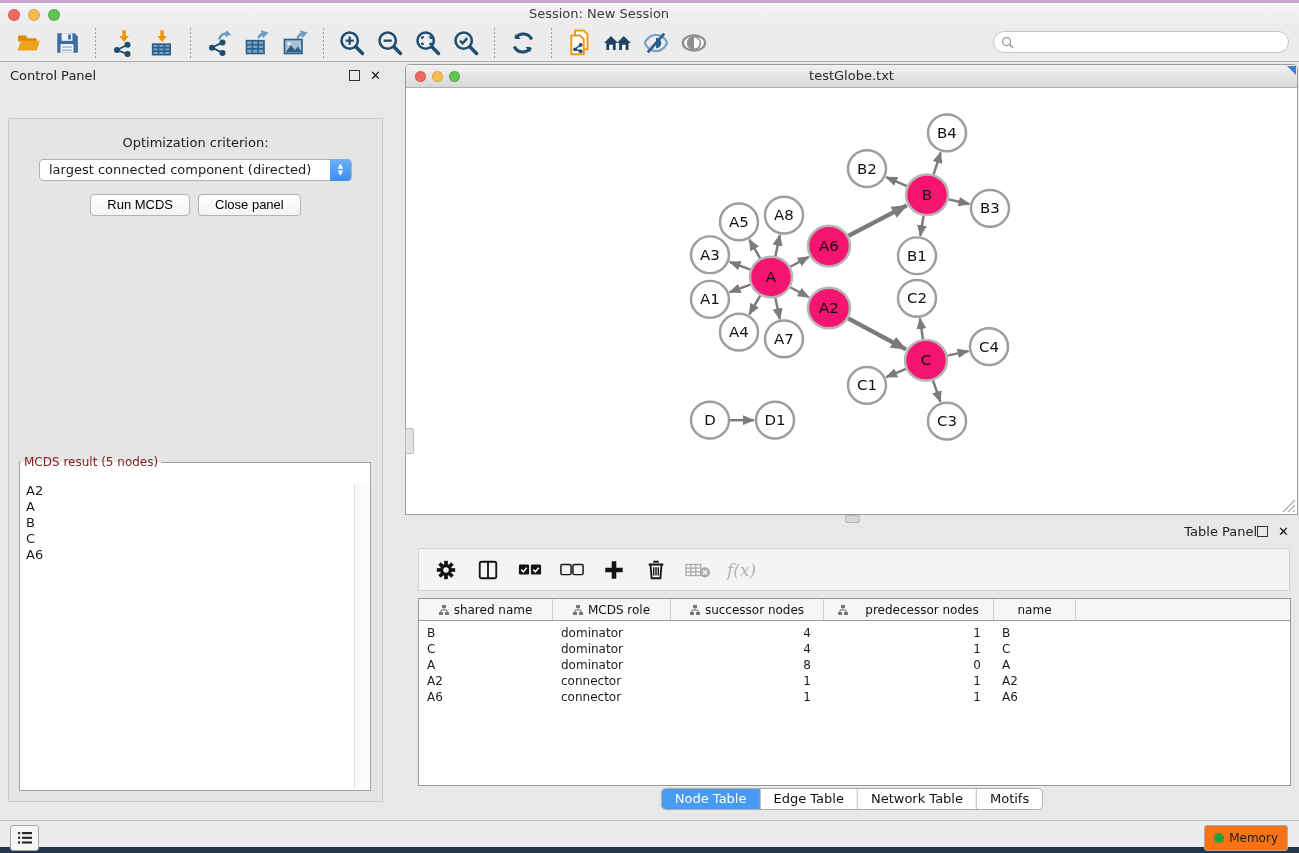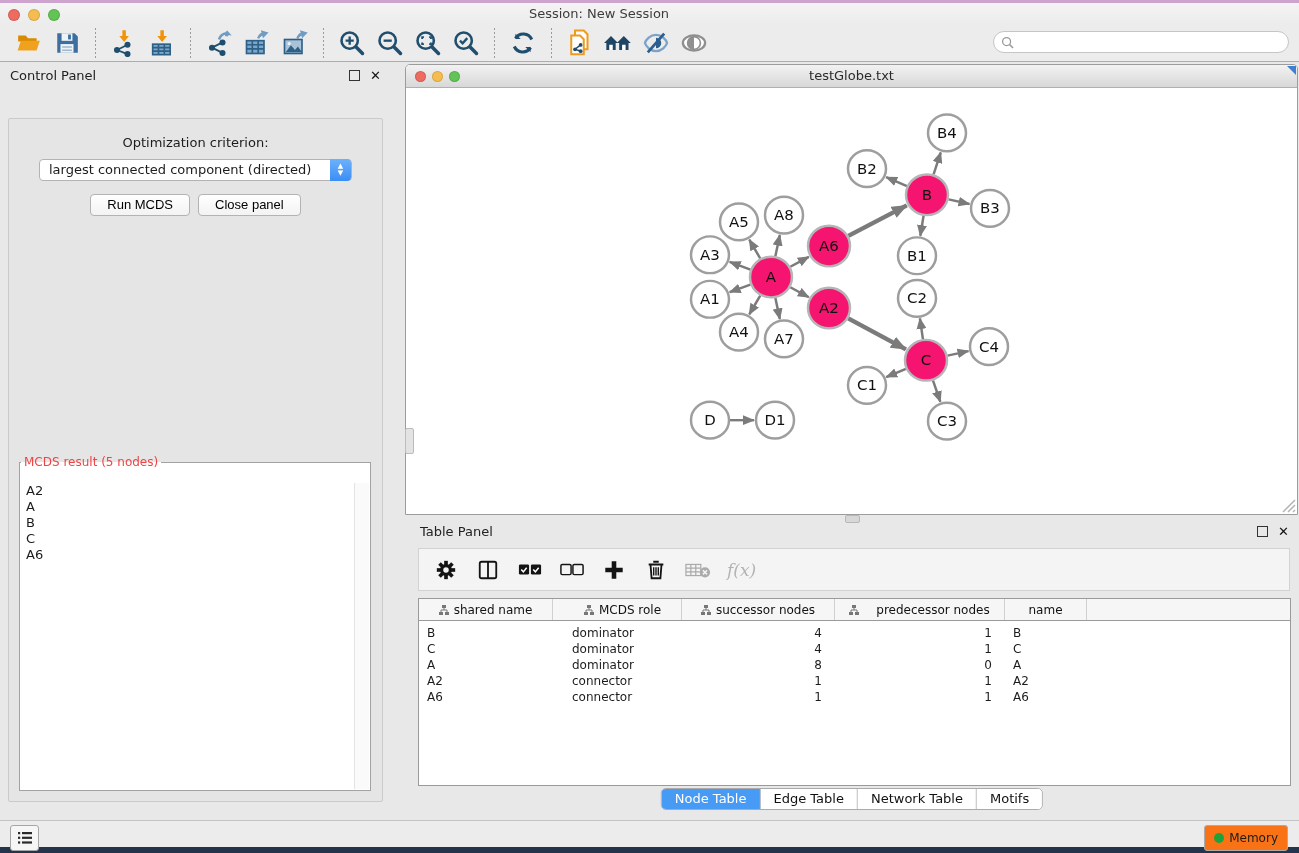--- a/index.html
+++ b/index.html
@@ -45,21 +45,21 @@
   #opt-dropdown{position:relative;margin:9px auto 0 auto;width:313px;height:22px;background:#fff;
     border:1px solid #b3b3b3;border-radius:4px;box-sizing:border-box;line-height:20px;padding-left:9px;font-size:13px;}
   #opt-stepper{position:absolute;right:0;top:-1px;width:21px;height:22px;border-radius:0 4px 4px 0;
     background:linear-gradient(#6db1fb,#3a8ef5);display:flex;flex-direction:column;align-items:center;justify-content:center;}
   #opt-stepper span{color:#fff;font-size:7px;line-height:7px;}
   #cp-buttons{margin-top:13px;display:flex;justify-content:center;gap:8px;}
   .mac-btn{background:linear-gradient(#ffffff,#f3f3f3);border:1px solid #b3b3b3;border-radius:4px;
     height:22px;line-height:20px;padding:0 16px;font-size:13px;box-sizing:border-box;}
   #result-box{position:absolute;left:10px;right:11px;top:336px;bottom:10px;margin:0;
     border:1px solid #a2a2a2;background:#fff;padding:2px 0 0 0;}
-  #result-box legend{font-size:12px;padding:0 3px;margin-left:1px;color:#ef4444;}
+  #result-box legend{font-size:12px;padding:0 3px;margin-left:1px;color:#7f1d1d;}
   #result-list{position:absolute;left:1px;right:15px;top:14px;bottom:1px;background:#fff;overflow:hidden;}
   #result-scroll{position:absolute;right:1px;top:14px;bottom:1px;width:14px;background:#fafafa;border-left:1px solid #e2e2e2;}
   .result-item{padding:0 5px;height:16px;line-height:16px;font-size:13px;}
   
   #net-window{left:405px;top:64px;width:893px;height:451px;background:#fff;border:1px solid #9c9c9c;
     border-radius:5px 5px 0 0;box-sizing:border-box;}
   #net-titlebar{position:absolute;left:0;top:0;right:0;height:22px;border-radius:4px 4px 0 0;
     background:linear-gradient(#f2f2f2,#d8d8d8);border-bottom:1px solid #b0b0b0;}
   #net-titlebar .lights{left:9px;top:6px;gap:6px;}
   #net-titlebar .light{width:11px;height:11px;}
@@ -77,21 +77,21 @@
     border:1px solid #d2d2d2;display:flex;align-items:center;padding-left:14px;box-sizing:border-box;gap:16px;}
   .tp-btn{display:flex;align-items:center;justify-content:center;width:26px;height:26px;}
   #fx-label{font-family:"DejaVu Serif","Liberation Serif",serif;font-style:italic;font-size:17px;color:#b3b3b3;}
   #tp-table{position:absolute;left:13px;right:8px;top:78px;height:188px;background:#fff;border:1px solid #9a9a9a;box-sizing:border-box;}
   #tp-header{display:flex;height:21px;background:#f6f6f6;border-bottom:1px solid #9a9a9a;}
   .th{display:flex;align-items:center;justify-content:center;gap:5px;font-size:12px;color:#111;
     border-right:1px solid #d0d0d0;box-sizing:border-box;}
   .th:last-child{border-right:none;}
   .tr{display:flex;height:16px;line-height:16px;font-size:12px;}
   .td{box-sizing:border-box;padding:0 8px;overflow:hidden;white-space:nowrap;}
-  .c0{width:134px;} .c1{width:118px;margin-left:11px;} .c2{width:153px;} .c3{width:170px;gap:17px;} .c4{width:82px;} .c5{flex:1;}
+  .c0{width:134px;} .c1{width:118px;} .c2{width:153px;} .c3{width:170px;gap:17px;} .c4{width:82px;} .c5{flex:1;}
   .td.c2,.td.c3{text-align:right;padding-right:13px;}
   #tp-rows{padding-top:4px;}
   #tp-tabs{position:absolute;left:50%;transform:translateX(-50%);top:268px;display:flex;
     border:1px solid #ababab;border-radius:5px;overflow:hidden;background:#fff;height:20px;}
   
   #status-bar{left:0;top:820px;width:1299px;height:27px;background:#ececec;border-top:1px solid #c2c2c2;box-sizing:border-box;}
   #status-left-btn{position:absolute;left:10px;top:4px;width:27px;height:24px;background:#f6f6f6;
     border:1px solid #a6a6a6;border-radius:3px;display:flex;align-items:center;justify-content:center;}
   #memory-btn{position:absolute;right:11px;top:4px;height:24px;background:#f97316;border:1px solid #ababab;
     border-radius:3px;display:flex;align-items:center;gap:5px;padding:0 9px;font-size:12px;}
@@ -428,21 +428,21 @@
     </svg>
     <svg width="18" height="18" style="position:absolute;right:1px;bottom:1px;">
       <path d="M17 5 L5 17 M17 10 L10 17 M17 15 L15 17" stroke="#b5b5b5" stroke-width="1.5"></path>
     </svg>
   </div>
   <div id="net-grip-left"></div>
 </div>
 <div class="abs" id="h-grip"></div>
 
 <div class="abs" id="table-panel">
-  <div class="panel-head" style="padding-left:15px;">
+  <div class="panel-head" style="padding-left:15px;text-align:right;">
     <span class="ttl">Table Panel</span>
     <span class="float-ico"></span>
     <span class="close-ico">✕</span>
   </div>
   <div id="tp-toolbar">
     <div class="tp-btn">
       <svg width="22" height="22" viewBox="0 0 24 24">
         <g fill="#141414">
           <rect x="10" y="2" width="4" height="20"></rect>
             <rect x="2" y="10" width="20" height="4"></rect>

